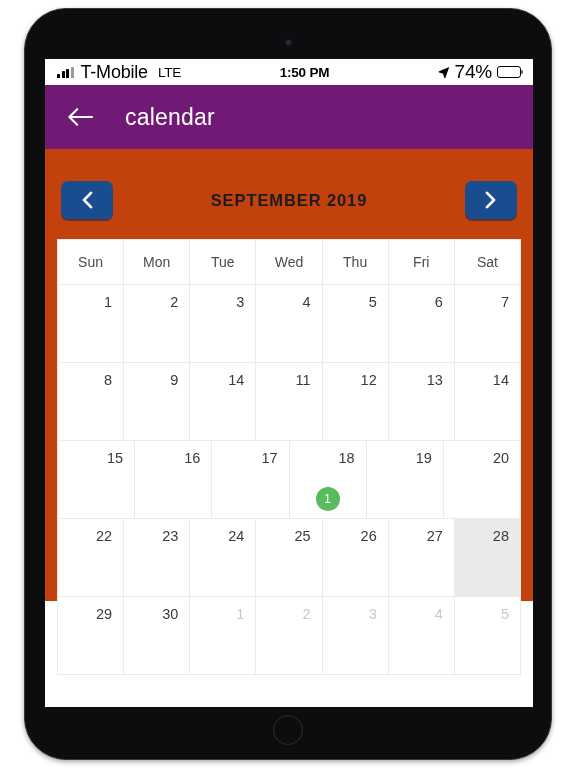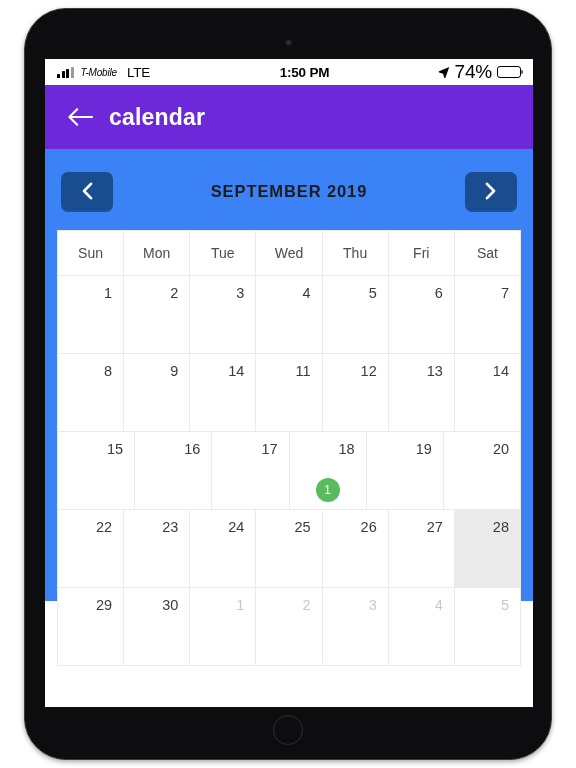--- a/index.html
+++ b/index.html
@@ -90,21 +90,21 @@
   .signal-bars i {
     display: block;
     width: 3px;
     background: #000;
     border-radius: 0.5px;
   }
   .signal-bars i:nth-child(1) { height: 4px; }
   .signal-bars i:nth-child(2) { height: 6.5px; }
   .signal-bars i:nth-child(3) { height: 9px; }
   .signal-bars i:nth-child(4) { height: 11px; background: #9b9b9b; }
-  .carrier { font-size: 10px; letter-spacing: -0.2px; font-style: italic; }
+  .carrier { font-size: 18px; letter-spacing: -0.2px; }
   .network { font-size: 13.5px; letter-spacing: -0.2px; margin-left: 3px; }
   .status-center {
     position: absolute;
     left: 0; right: 0;
     text-align: center;
     font-size: 13.5px;
     font-weight: bold;
     letter-spacing: -0.2px;
     pointer-events: none;
     padding-left: 31px;
@@ -141,46 +141,45 @@
   }
   .battery-fill {
     height: 100%;
     background: #000;
     border-radius: 1px;
   }
 
   
   .nav-bar {
     height: 64px;
-    background: #6d28d9;
+    background: #701a75;
     display: flex;
     align-items: center;
     padding: 0 22px;
     box-sizing: border-box;
-    gap: 16px;
-    font-weight: bold;
+    gap: 32px;
   }
   .back-arrow {
     width: 26px;
     height: 20px;
     flex: 0 0 auto;
     cursor: pointer;
   }
   .nav-title {
     color: #ffffff;
     font-size: 23px;
     letter-spacing: 0.2px;
   }
 
   
   .cal-body {
-    background: #3b82f6;
+    background: #c2410c;
     height: 452px;
     box-sizing: border-box;
-    padding: 3px 12px;
+    padding: 12px 12px;
   }
   .month-header {
     height: 78px;
     display: flex;
     align-items: center;
     justify-content: space-between;
     padding: 0 4px;
     box-sizing: border-box;
   }
   .nav-btn {

